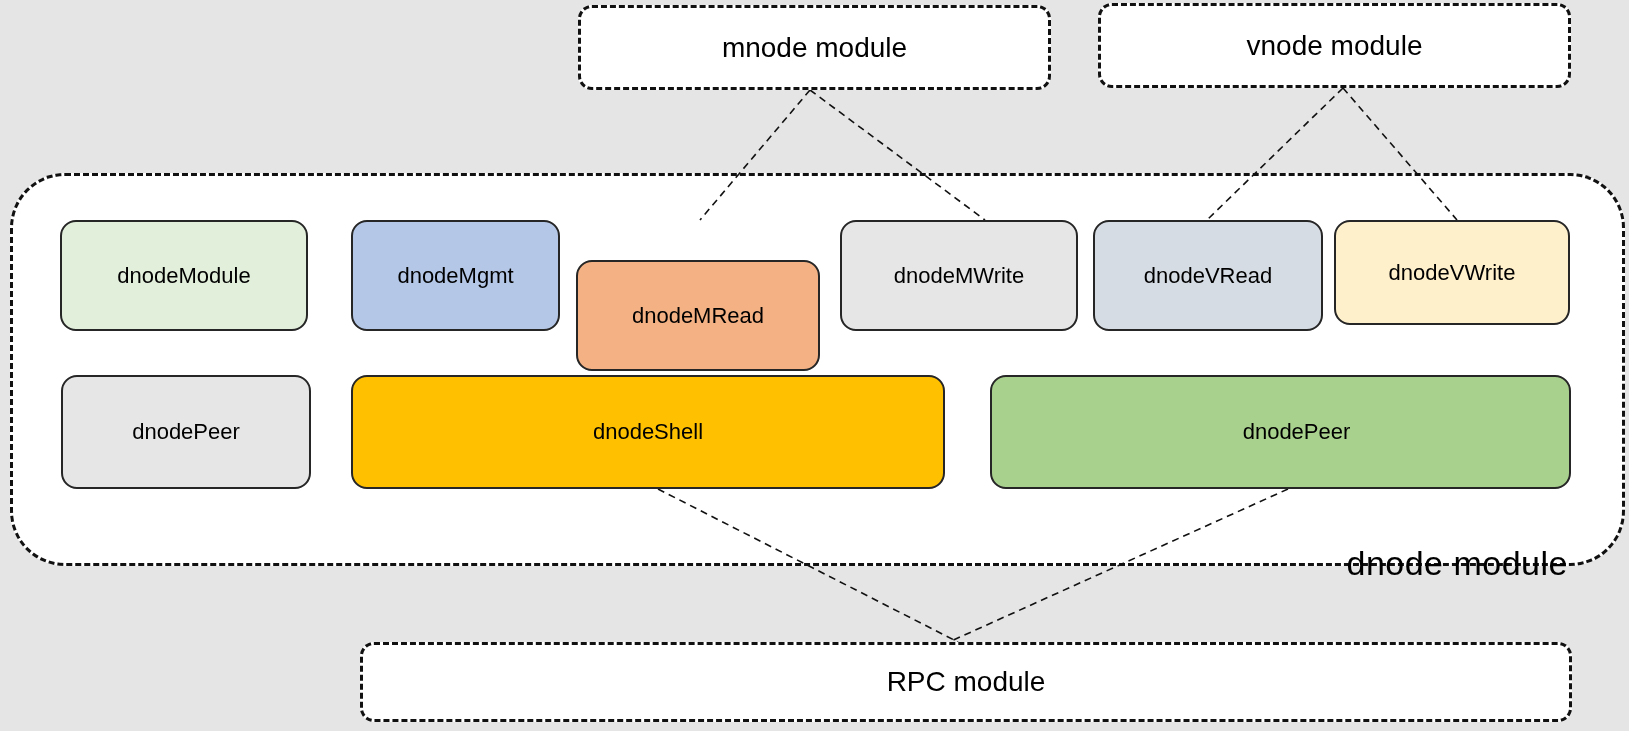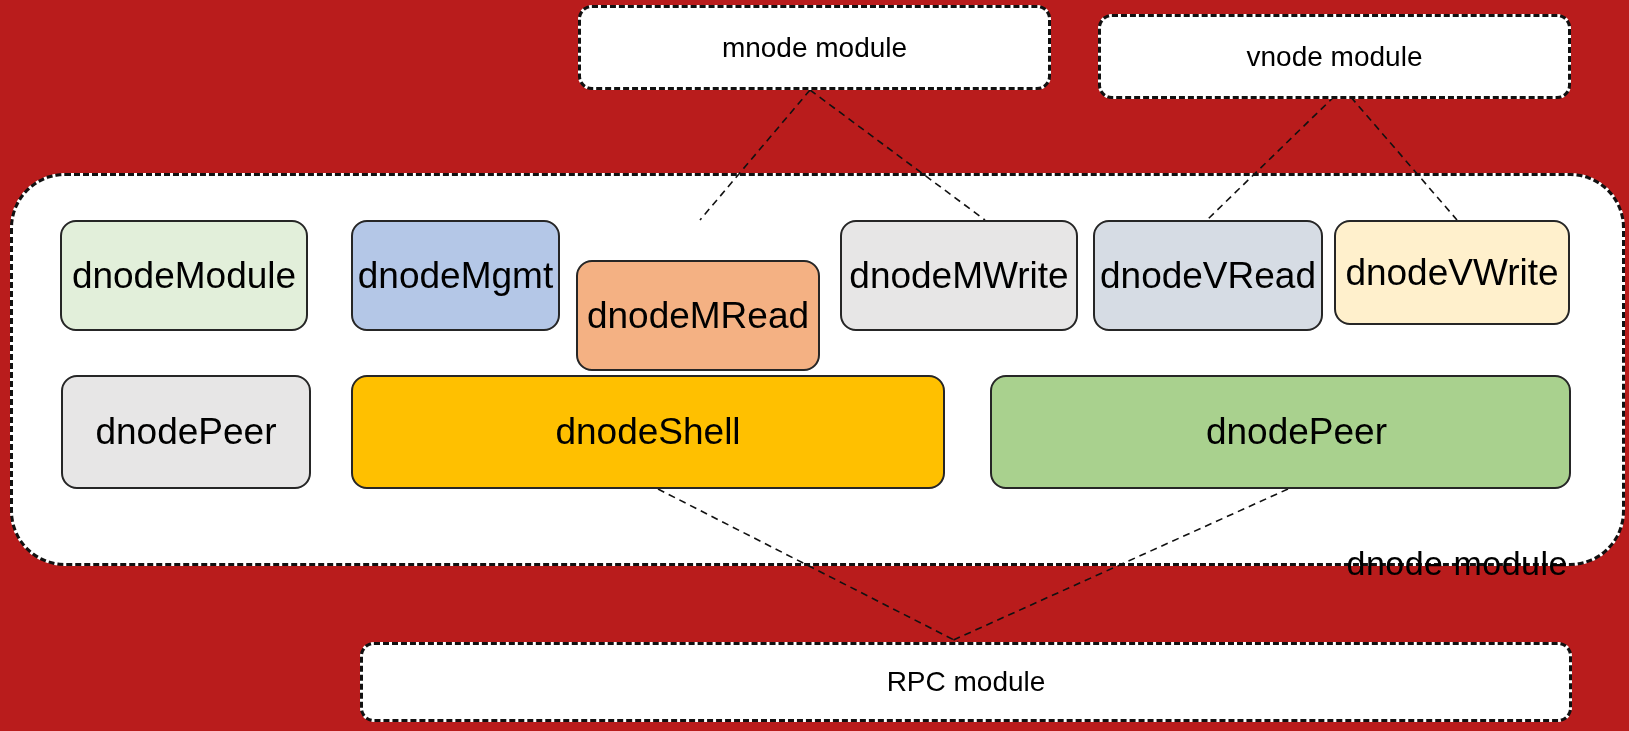--- a/index.html
+++ b/index.html
@@ -1,36 +1,36 @@
 <!DOCTYPE html>
 <html><head>
 <meta charset="utf-8">
 <style>
   html,body { margin:0; padding:0; background:#000; }
   .canvas {
     position:relative; width:1629px; height:731px; overflow:hidden;
-    background:#b91c1c; font-family:"Liberation Sans", sans-serif; color:#000;
+    background:#e5e5e5; font-family:"Liberation Sans", sans-serif; color:#000;
   }
   .dnode-container {
     position:absolute; box-sizing:border-box; background:#fff;
     border:3px dashed #111; border-radius:55px;
   }
   .connector-layer { position:absolute; left:0; top:0; pointer-events:none; }
   .connector-layer line { stroke:#111; stroke-width:1.6; stroke-dasharray:7 5; }
   .module-box {
     position:absolute; box-sizing:border-box; background:#fff;
     border:3px dashed #111; border-radius:14px;
     display:flex; align-items:center; justify-content:center;
     font-size:28px;
   }
   .component {
     position:absolute; box-sizing:border-box;
     border:2.5px solid #262626; border-radius:16px;
     display:flex; align-items:center; justify-content:center;
-    font-size:37px;
+    font-size:22px;
   }
   .dnode-label {
     position:absolute; right:61px; top:508px; font-size:34px;
     letter-spacing:0.5px;
     margin-top:36px;
   }
 </style>
 </head>
 <body>
 
@@ -43,21 +43,21 @@
       <line x1="810" y1="90" x2="985" y2="220"></line>
       <line x1="1343" y1="88" x2="1207" y2="220"></line>
       <line x1="1343" y1="88" x2="1457" y2="220"></line>
       <line x1="658" y1="489" x2="958" y2="642"></line>
       <line x1="1288" y1="489" x2="949" y2="642"></line>
     </svg>
 
   <div class="module-box" style="left: 578px; top: 5px; width: 473px; height: 85px;">
     <span>mnode module</span>
   </div>
-  <div class="module-box" style="left: 1098px; top: 3px; width: 473px; height: 85px; margin-top: 11px;">
+  <div class="module-box" style="left: 1098px; top: 3px; width: 473px; height: 85px;">
     <span>vnode module</span>
   </div>
   <div class="module-box" style="left: 360px; top: 642px; width: 1212px; height: 80px;">
     <span>RPC module</span>
   </div>
 
   <div>
       <div class="component" style="left: 60px; top: 220px; width: 248px; height: 111px; background: rgb(226, 239, 218);">
         <span>dnodeModule</span>
       </div>

